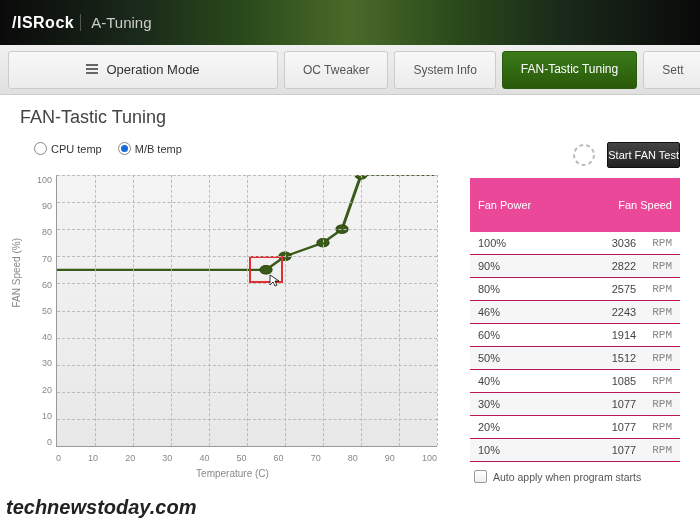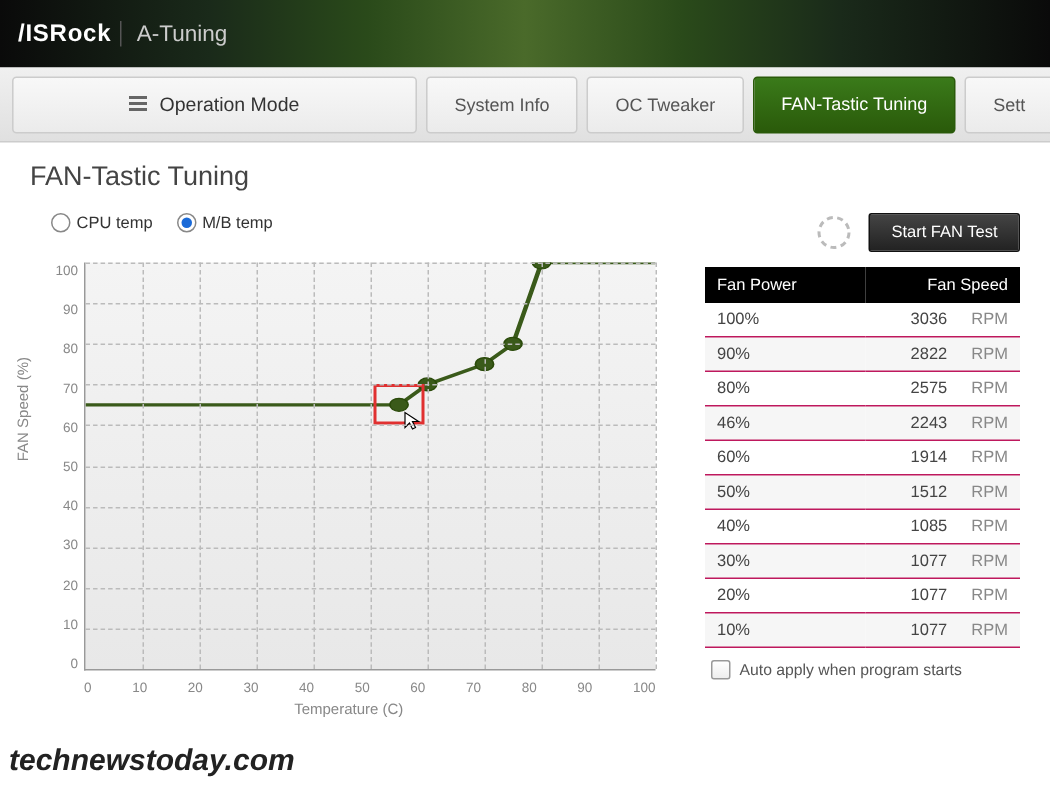--- a/index.html
+++ b/index.html
@@ -38,48 +38,48 @@
 .grid-v, .grid-h { position: absolute; background: transparent; }
 .grid-v { top: 0; bottom: 0; width: 0; border-left: 1px dashed #bbb; }
 .grid-h { left: 0; right: 0; height: 0; border-top: 1px dashed #bbb; }
 svg.curve { position: absolute; inset: 0; width: 100%; height: 100%; }
 .highlight-box { position: absolute; border: 2px solid #e03030; }
 .cursor-icon { position: absolute; width: 14px; height: 14px; }
 
 .right { width: 210px; }
 .test-row { display: flex; align-items: center; gap: 10px; margin-bottom: 10px; justify-content: flex-end; }
 .spinner { width: 26px; height: 26px; }
-.test-btn { background: linear-gradient(#444, #222); color: #fff; border: 1px solid #111; padding: 6px 14px; font-size: 11px; cursor: pointer; border-radius: 2px; }
+.test-btn { background: linear-gradient(#444, #222); color: #fff; border: 1px solid #111; padding: 6px 0; font-size: 11px; cursor: pointer; border-radius: 2px; }
 .table { width: 100%; font-size: 11px; border-collapse: collapse; }
-.table thead th { background: #000000; color: #fff; font-weight: normal; padding: 6px 8px; text-align: left; }
+.table thead th { background: #ec4899; color: #fff; font-weight: normal; padding: 21px 8px; text-align: left; }
 .table thead th:last-child { text-align: right; }
 .table tbody td { padding: 5px 8px; border-bottom: 1px solid #be185d; color: #444; }
 .table tbody tr:nth-child(even) { background: #f6f6f6; }
 .table td:nth-child(2) { text-align: right; }
-.table td:nth-child(3) { text-align: left; width: 34px; color: #888; }
+.table td:nth-child(3) { text-align: left; width: 34px; color: #888; font-family: Liberation Mono, monospace; }
 .auto-apply { display: flex; align-items: center; gap: 6px; font-size: 10.5px; color: #555; margin-top: 8px; padding-left: 4px; }
 .checkbox { width: 13px; height: 13px; border: 1px solid #999; background: linear-gradient(#fff,#eee); border-radius: 2px; cursor: pointer; }
 
 .watermark { position: absolute; left: 6px; bottom: 6px; font-size: 20px; font-style: italic; font-weight: bold; color: #222; }
 </style>
 </head>
 <body>
 
 <div class="header">
   <span class="brand">/ISRock</span>
   <span class="brand-suffix">A-Tuning</span>
 </div>
 
 <div class="tabbar">
   <div class="tab wide">
     <span class="tab-icon"></span>
     <span>Operation Mode</span>
   </div>
+  <div class="tab">OC Tweaker</div>
   <div class="tab">System Info</div>
-  <div class="tab">OC Tweaker</div>
   <div class="tab active">FAN-Tastic Tuning</div>
   <div class="tab">Sett</div>
 </div>
 
 <div class="content">
   <div class="page-title">FAN-Tastic Tuning</div>
 
   <div class="panel">
     <div class="left">
       <div class="controls">

